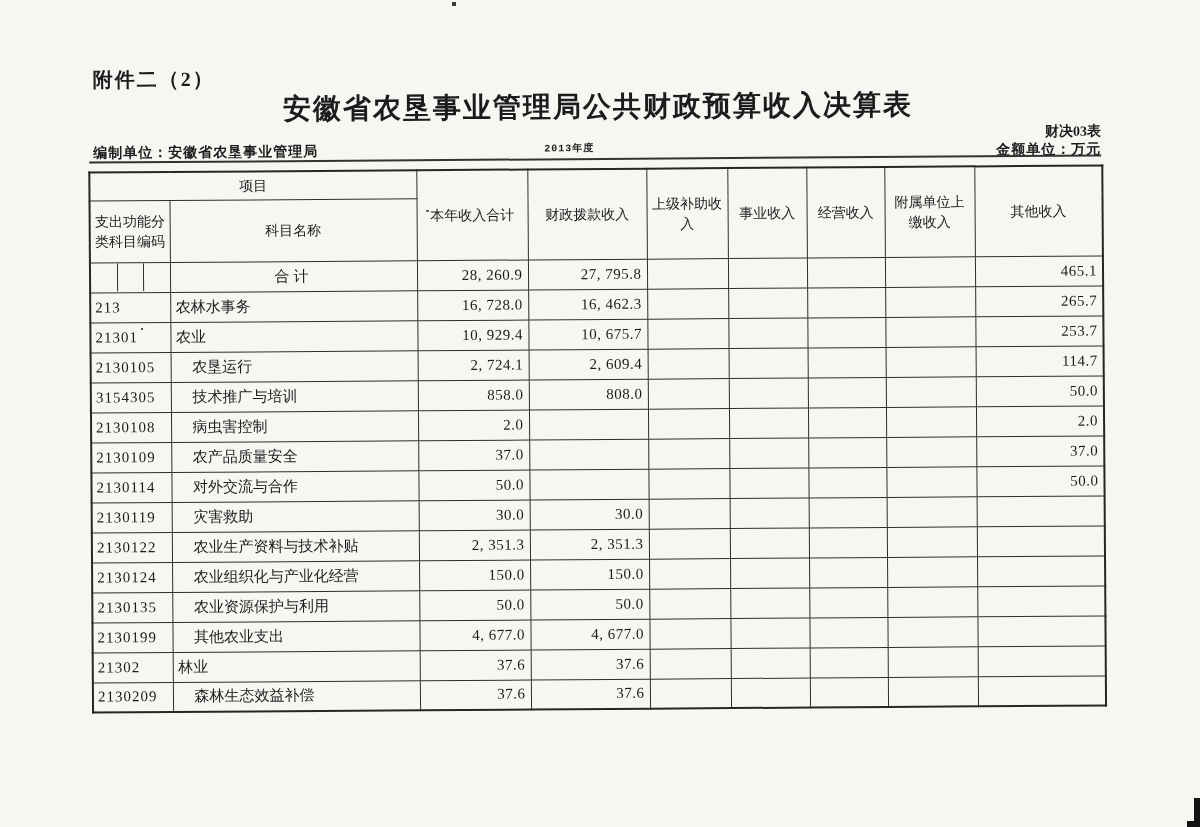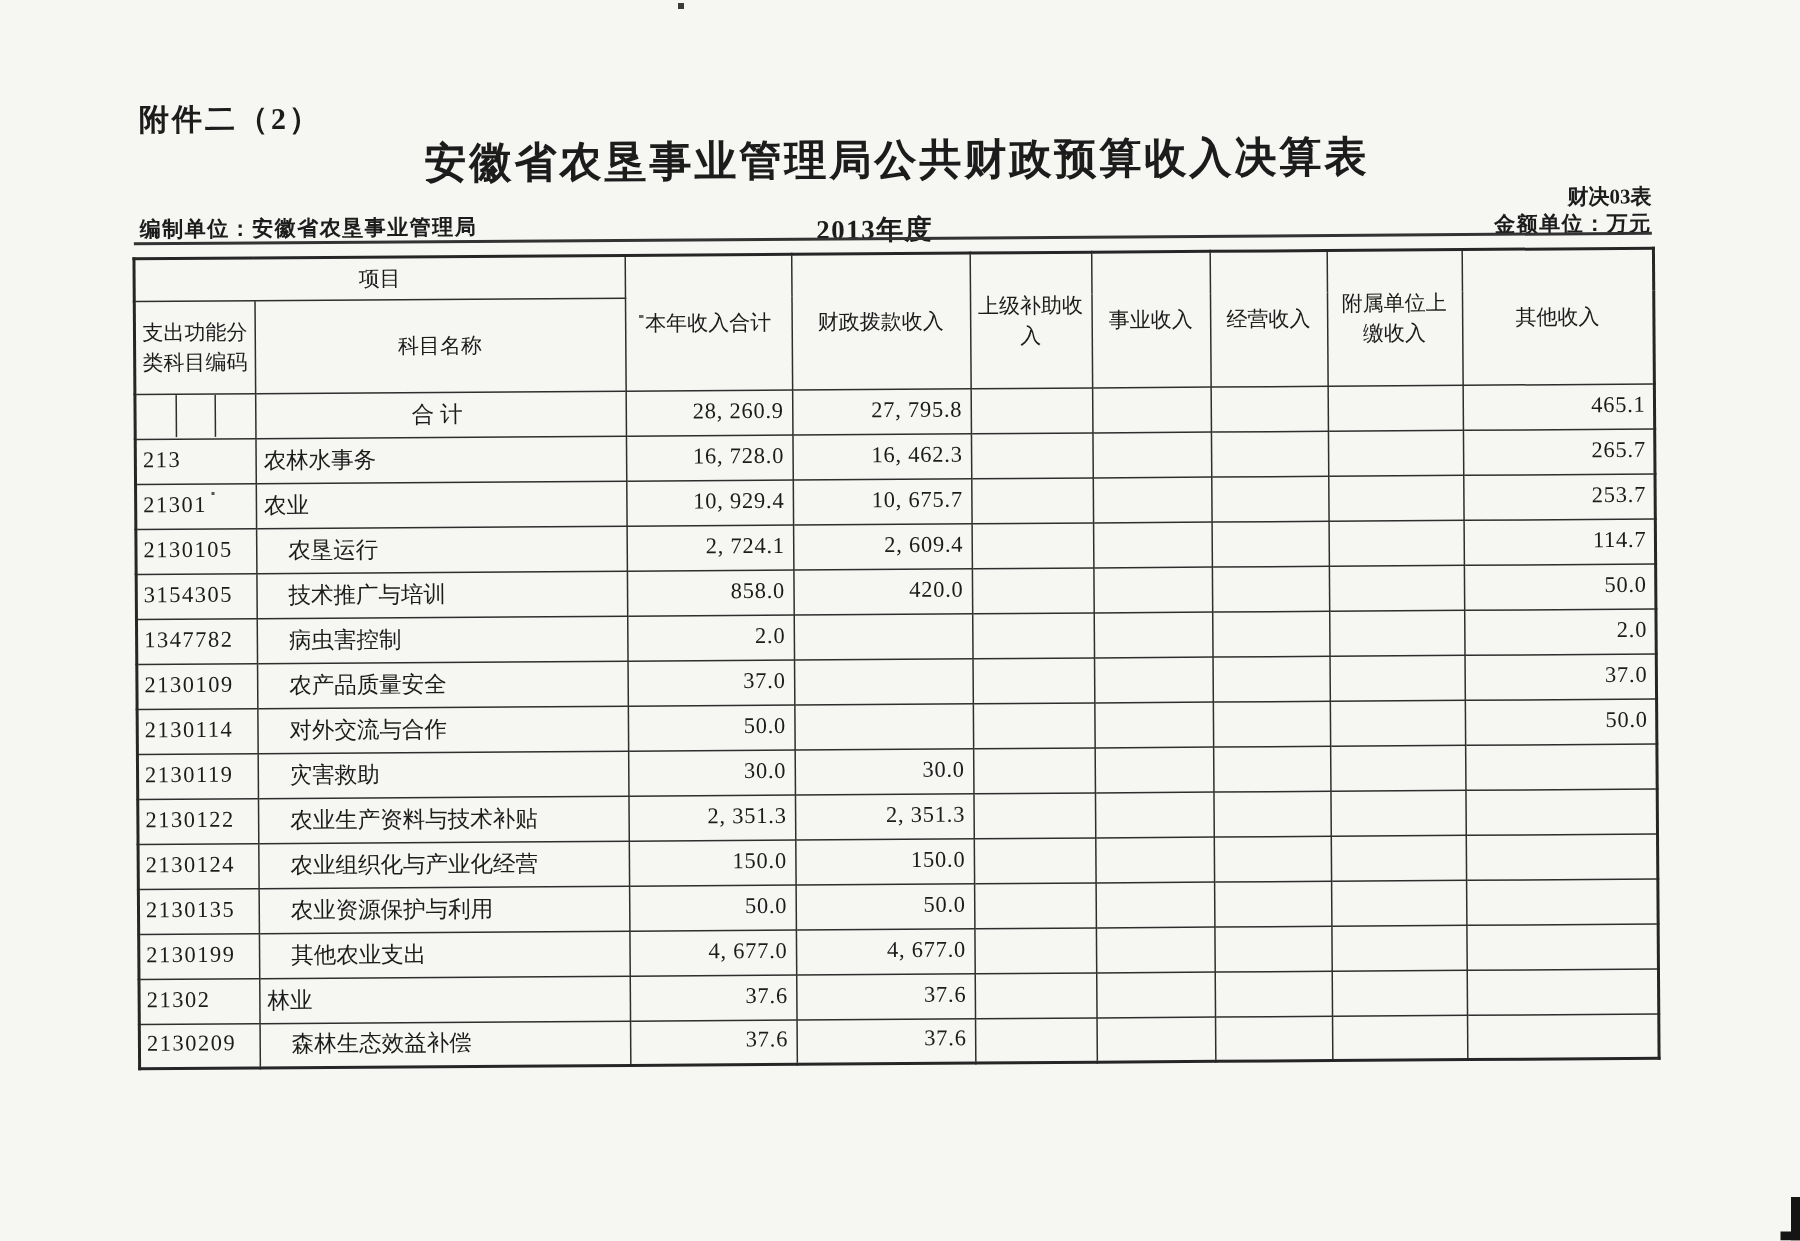--- a/index.html
+++ b/index.html
@@ -33,21 +33,21 @@
   .unit-note{
     position:absolute;left:903px;top:144px;width:200px;
     text-align:right;font-size:14px;font-weight:bold;letter-spacing:1px;
   }
   .prepared-by{
     position:absolute;left:95px;top:141px;
     font-size:14px;font-weight:bold;letter-spacing:1px;
   }
   .year{
     position:absolute;left:546px;top:141px;
-    font-size:18px;font-weight:bold;letter-spacing:1px;
+    font-size:10px;font-weight:bold;letter-spacing:1px;font-family:Liberation Mono, monospace;
   }
   .topline{
     position:absolute;left:91px;top:158px;width:1012px;height:0;
     border-bottom:2px solid #333;
   }
   table.main{
     position:absolute;left:90px;top:168px;
     width:1013px;
     border-collapse:collapse;table-layout:fixed;
     border:2px solid #262626;
@@ -195,30 +195,30 @@
     <td class="num"></td>
     <td class="num">114.7</td>
   </tr>
         <tr class="indent">
     <td class="code">
       <span>3154305</span>
       
     </td>
     <td class="name">技术推广与培训</td>
     <td class="num">858.0</td>
-    <td class="num">420.0</td>
-    <td class="num"></td>
-    <td class="num"></td>
-    <td class="num"></td>
-    <td class="num"></td>
-    <td class="num">50.0</td>
-  </tr>
-        <tr class="indent">
-    <td class="code">
-      <span>1347782</span>
+    <td class="num">808.0</td>
+    <td class="num"></td>
+    <td class="num"></td>
+    <td class="num"></td>
+    <td class="num"></td>
+    <td class="num">50.0</td>
+  </tr>
+        <tr class="indent">
+    <td class="code">
+      <span>2130108</span>
       
     </td>
     <td class="name">病虫害控制</td>
     <td class="num">2.0</td>
     <td class="num"></td>
     <td class="num"></td>
     <td class="num"></td>
     <td class="num"></td>
     <td class="num"></td>
     <td class="num">2.0</td>

